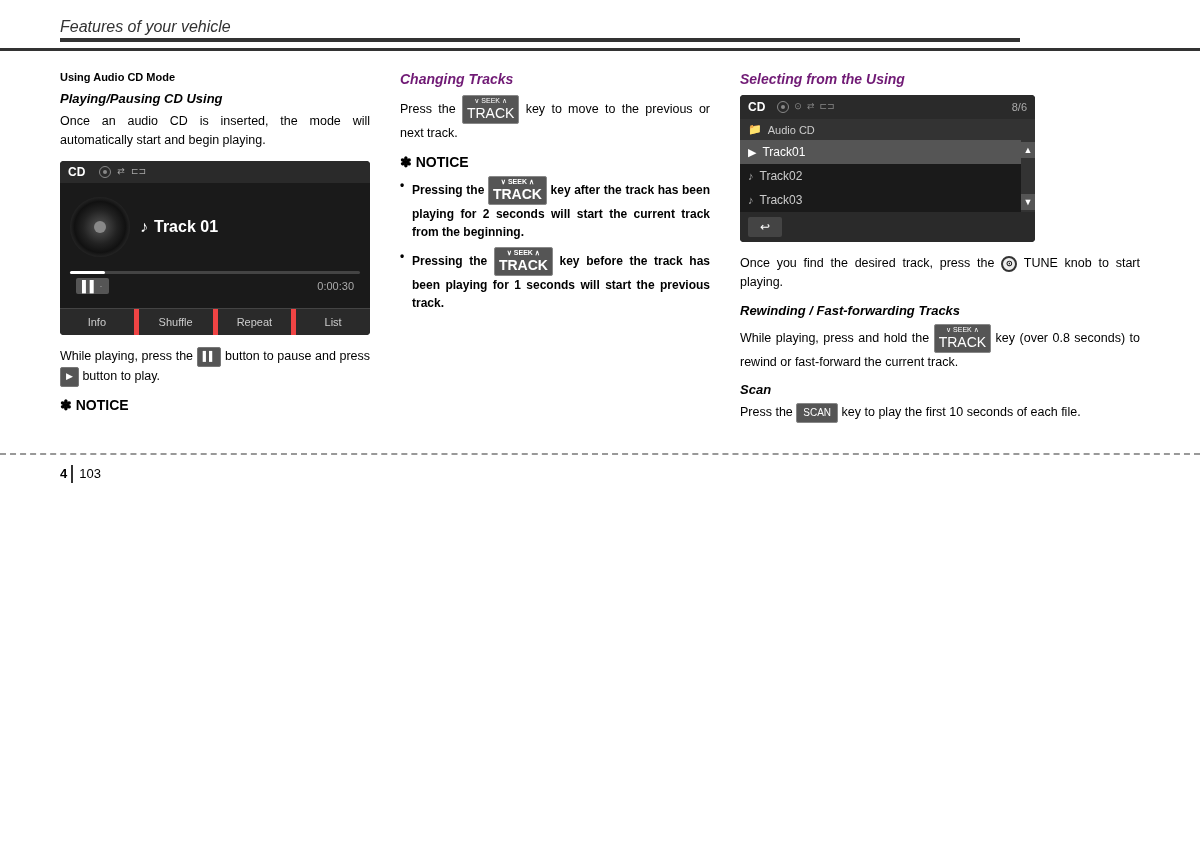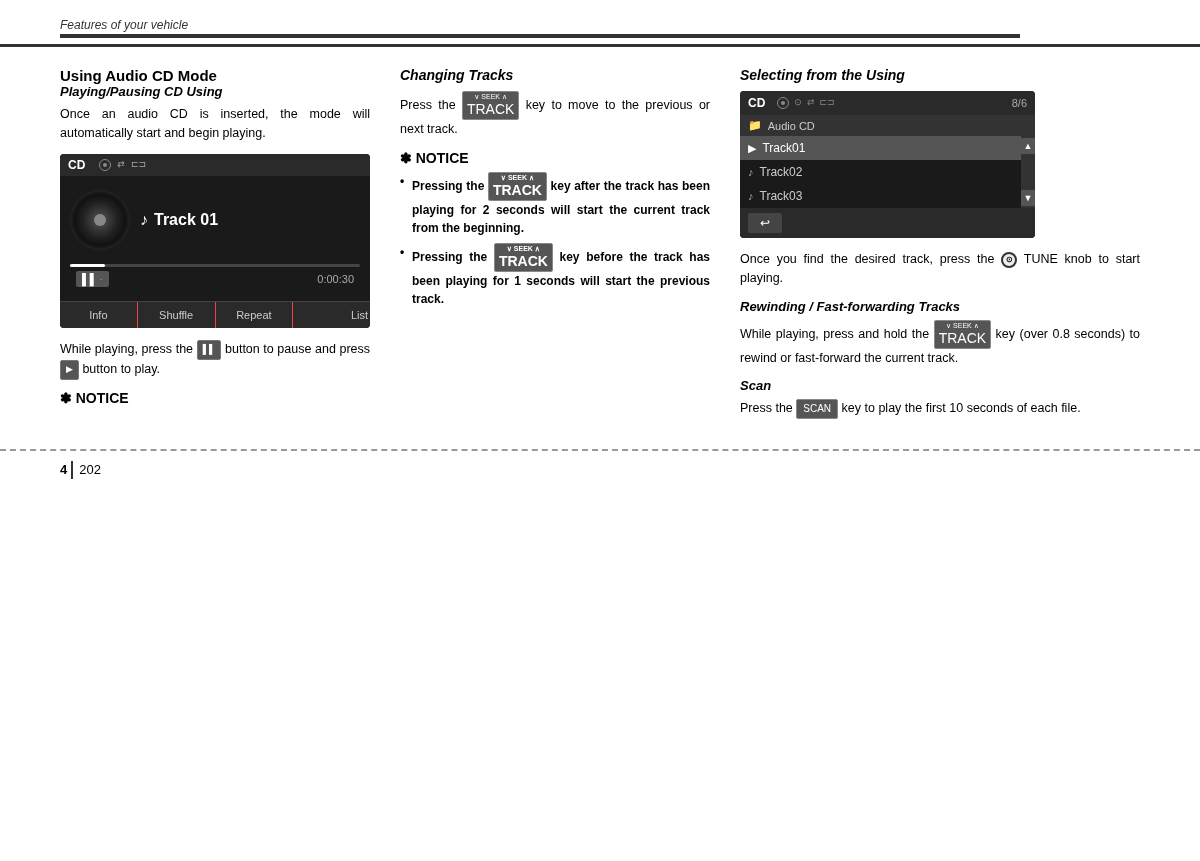--- a/index.html
+++ b/index.html
@@ -12,21 +12,21 @@
       min-height: 861px;
     }
 
     .page-header {
       padding: 18px 60px 6px 60px;
       border-bottom: 3px solid #333;
       margin-bottom: 0;
     }
 
     .page-header-title {
-      font-size: 12px;
+      font-size: 16px;
       font-style: italic;
       color: #333;
     }
 
     .content-area {
       padding: 20px 60px 10px 60px;
       display: flex;
       gap: 0;
     }
 
@@ -40,23 +40,23 @@
       width: 340px;
       padding-right: 30px;
       flex-shrink: 0;
     }
 
     .col-right {
       flex: 1;
     }
 
     h2.section-title {
-      font-size: 15px;
-      font-weight: bold;
-      margin-bottom: 0;
+      font-size: 11px;
+      font-weight: bold;
+      margin-bottom: 8px;
     }
 
     h3.sub-title {
       font-size: 13px;
       font-weight: bold;
       font-style: italic;
       margin-bottom: 6px;
     }
 
     p.body-text {
@@ -209,27 +209,26 @@
       border-top: 1px solid #444;
     }
 
     .cd-btn {
       flex: 1;
       background: #2a2a2a;
       color: #ccc;
       font-size: 11px;
       text-align: center;
       padding: 7px 2px;
-      border-right: 1px solid #ef4444;
+      border-right: 5px solid #ef4444;
       cursor: pointer;
     }
 
     .cd-btn:last-child {
       border-right: none;
-      text-align: right;
     }
 
     
     .notice-section {
       margin-top: 10px;
     }
 
     .notice-title {
       font-size: 14px;
       font-weight: bold;
@@ -270,21 +269,21 @@
       vertical-align: middle;
       border: 1px solid #888;
     }
 
     
     .section-italic-title {
       font-size: 14px;
       font-weight: bold;
       font-style: italic;
       margin-bottom: 8px;
-      color: #000000;
+      color: #701a75;
     }
 
     
     .cd-list-player {
       background: #1a1a1a;
       border-radius: 4px;
       overflow: hidden;
       width: 295px;
       margin-top: 4px;
       margin-bottom: 12px;
@@ -671,14 +670,14 @@
       <span class="scan-btn">SCAN</span>
       <span>key to play the first 10 seconds of each file.</span>
     </p>
   </div>
 
 </div>
 
 <div class="page-footer">
   <span class="footer-num">4</span>
   <div class="footer-separator"></div>
-  <span class="footer-page">202</span>
+  <span class="footer-page">103</span>
 </div>
 
 </body></html>

